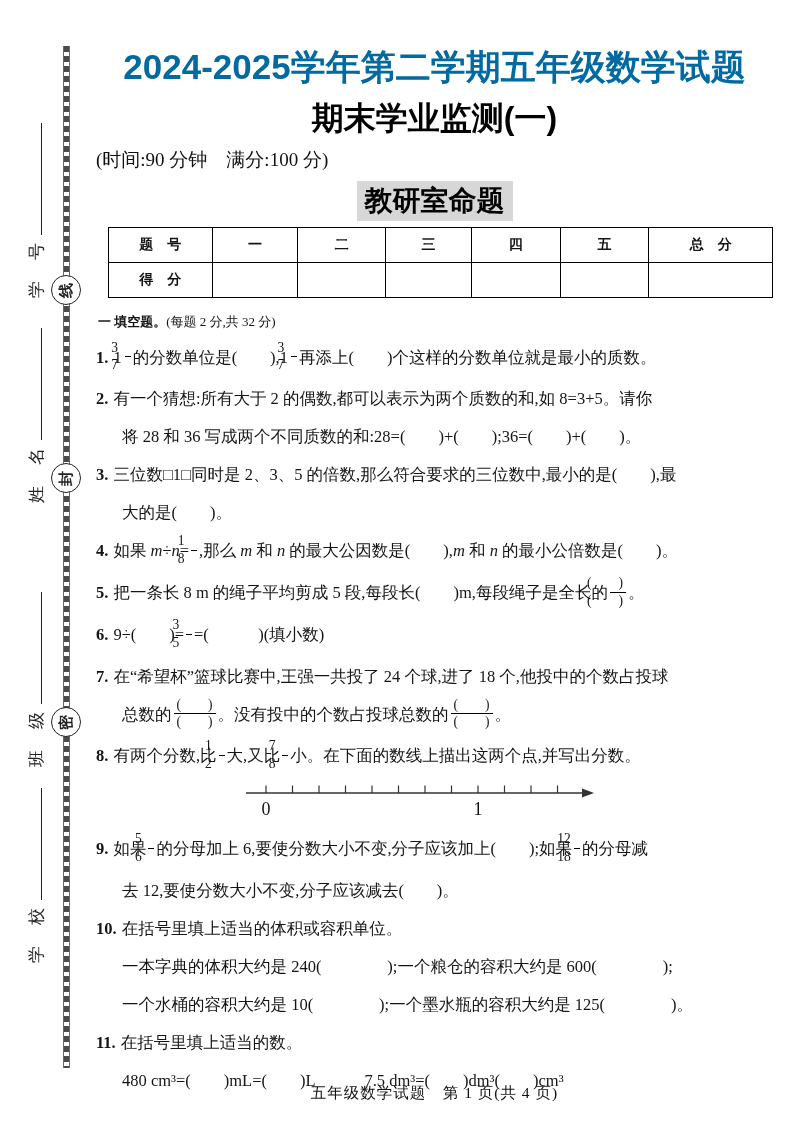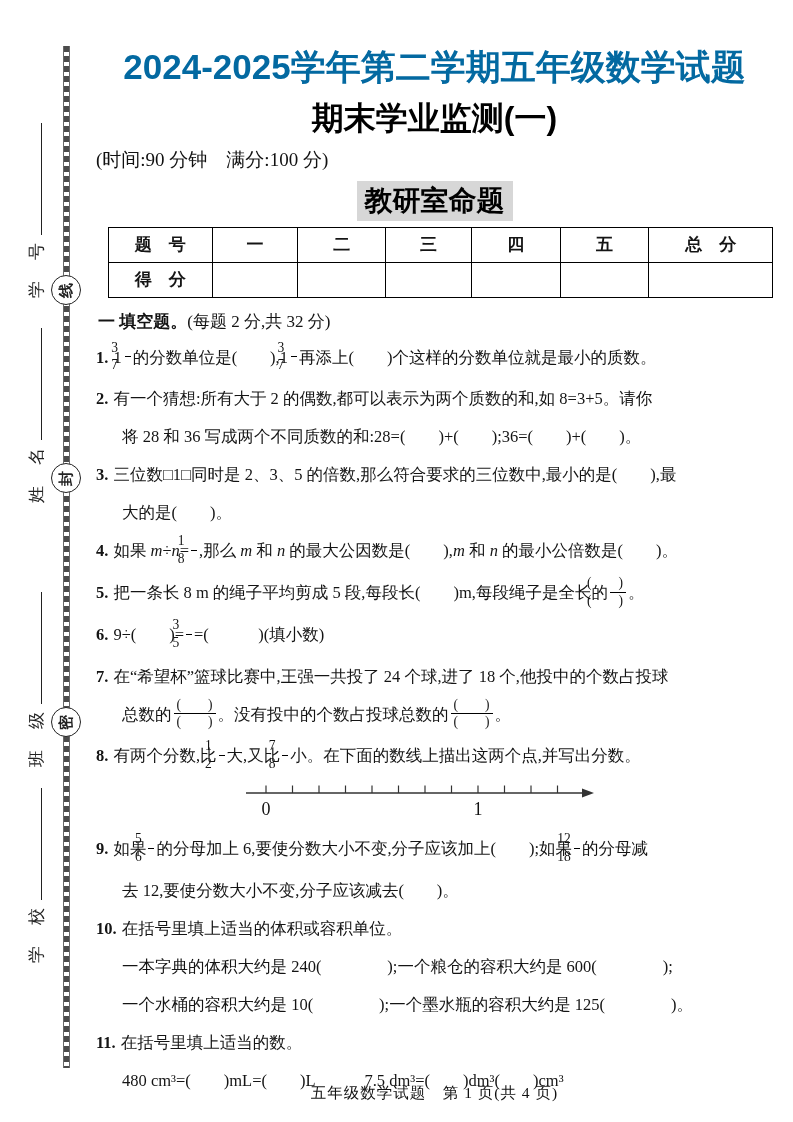--- a/index.html
+++ b/index.html
@@ -53,25 +53,25 @@
   .byline{
     display:inline-block;background:#d7d7d7;padding:1px 8px;
     font-family:"Liberation Sans","DejaVu Sans",sans-serif;
     font-size:28px;font-weight:bold;color:#000;
   }
   table.score-table{
     border-collapse:collapse;margin:6px 0 0 12px;table-layout:fixed;
   }
   table.score-table td{
     border:1.6px solid #000;height:34px;text-align:center;
-    font-size:17px;padding:0;
+    font-size:14px;padding:0;
   }
   table.score-table td.b{font-weight:bold;}
   .section{
-    margin:11px 0 4px 2px;font-size:17px;line-height:26px;
+    margin:11px 0 4px 2px;font-size:13px;line-height:26px;
   }
   .section .sec-no,.section .sec-title{font-weight:bold;}
   .section .sec-note{font-weight:normal;}
   .questions{font-size:16.5px;}
   .q{margin-bottom:6px;}
   .qline{line-height:31px;padding-left:26px;text-indent:-26px;margin-top:7px;}
   .qline.cont{text-indent:0;}
   .qno{font-weight:bold;margin-right:5px;}
   .frac{
     display:inline-block;vertical-align:middle;text-align:center;

